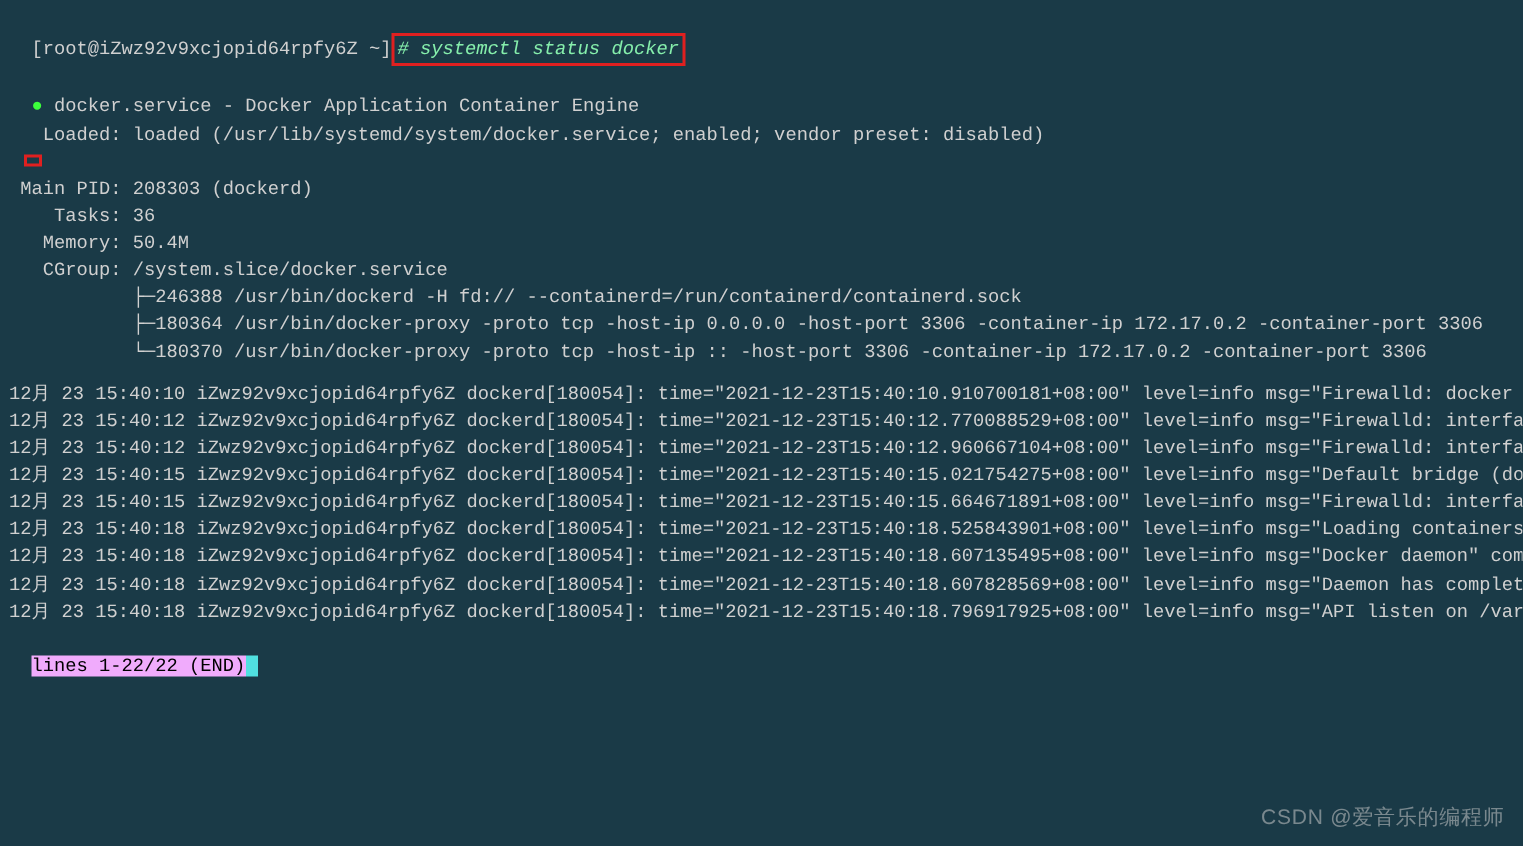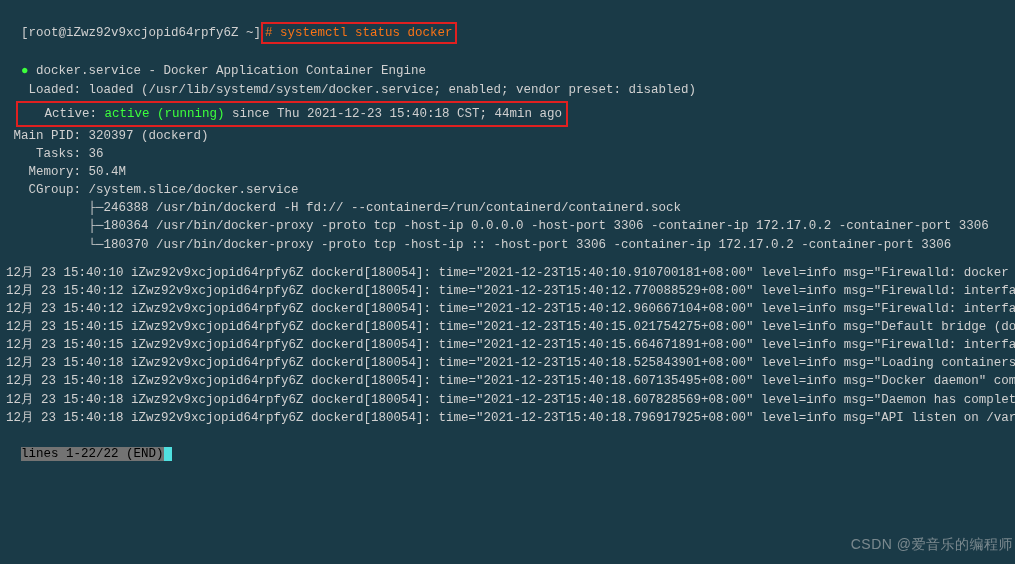--- a/index.html
+++ b/index.html
@@ -10,34 +10,34 @@
     line-height: 1.45;
     color: #d0d0d0;
     width: 1015px;
     height: 564px;
     overflow: hidden;
     padding: 4px 6px;
     position: relative;
   }
   .line { white-space: pre; }
   .prompt-user { color: #d0d0d0; }
-  .prompt-cmd { color: #f97316; }
+  .prompt-cmd { color: #86efac; font-style: italic; }
   .bullet-active { color: #3cff3c; }
   .green { color: #3cff3c; }
   .box-red { border: 2px solid #e02020; display: inline-block; }
   .box1 { padding: 0 2px; }
   .box2 { padding: 2px 4px; margin-top: 2px; }
-  .pager { background: #737373; color: #000; display: inline; }
+  .pager { background: #f0abfc; color: #000; display: inline; }
   .cursor {
     display: inline-block; width: 8px; height: 14px;
     background: #50e0e0; vertical-align: text-bottom;
   }
   .watermark {
     position: absolute;
-    right: 2px;
+    right: 12px;
     bottom: 10px;
     color: rgba(200,200,200,0.55);
     font-family: Arial, sans-serif;
     font-size: 14px;
     letter-spacing: 0.5px;
   }
   .truncate-arrow { color: #50e0e0; }
   .indent0 { padding-left: 0; }
   .logs { margin-top: 10px; }
 </style>
@@ -50,24 +50,23 @@
   <span class="prompt-user">[root@iZwz92v9xcjopid64rpfy6Z ~]</span><span class="box-red box1"><span class="prompt-cmd"># systemctl status docker</span></span>
 </div>
 
 <div class="line">
   <span class="bullet-active">●</span><span> docker.service - Docker Application Container Engine</span>
 </div>
 
 <div class="line">   Loaded: loaded (/usr/lib/systemd/system/docker.service; enabled; vendor preset: disabled)</div>
 
 <div class="box-red box2" style="margin-left:10px;">
-  <div class="line"><span>   Active: </span><span class="green">active (running)</span><span> since Thu 2021-12-23 15:40:18 CST; 44min ago</span></div>
 </div>
 
-<div class="line"> Main PID: 320397 (dockerd)</div>
+<div class="line"> Main PID: 208303 (dockerd)</div>
 <div class="line">    Tasks: 36</div>
 <div class="line">   Memory: 50.4M</div>
 <div class="line">   CGroup: /system.slice/docker.service</div>
 <div class="line">           ├─246388 /usr/bin/dockerd -H fd:// --containerd=/run/containerd/containerd.sock</div>
 <div class="line">           ├─180364 /usr/bin/docker-proxy -proto tcp -host-ip 0.0.0.0 -host-port 3306 -container-ip 172.17.0.2 -container-port 3306</div>
 <div class="line">           └─180370 /usr/bin/docker-proxy -proto tcp -host-ip :: -host-port 3306 -container-ip 172.17.0.2 -container-port 3306</div>
 
 <div class="logs">
   <div class="line"><span>12月 23 15:40:10 iZwz92v9xcjopid64rpfy6Z dockerd[180054]: time="2021-12-23T15:40:10.910700181+08:00" level=info msg="Firewalld: docker zon</span></div>
   <div class="line"><span>12月 23 15:40:12 iZwz92v9xcjopid64rpfy6Z dockerd[180054]: time="2021-12-23T15:40:12.770088529+08:00" level=info msg="Firewalld: interface </span></div>

